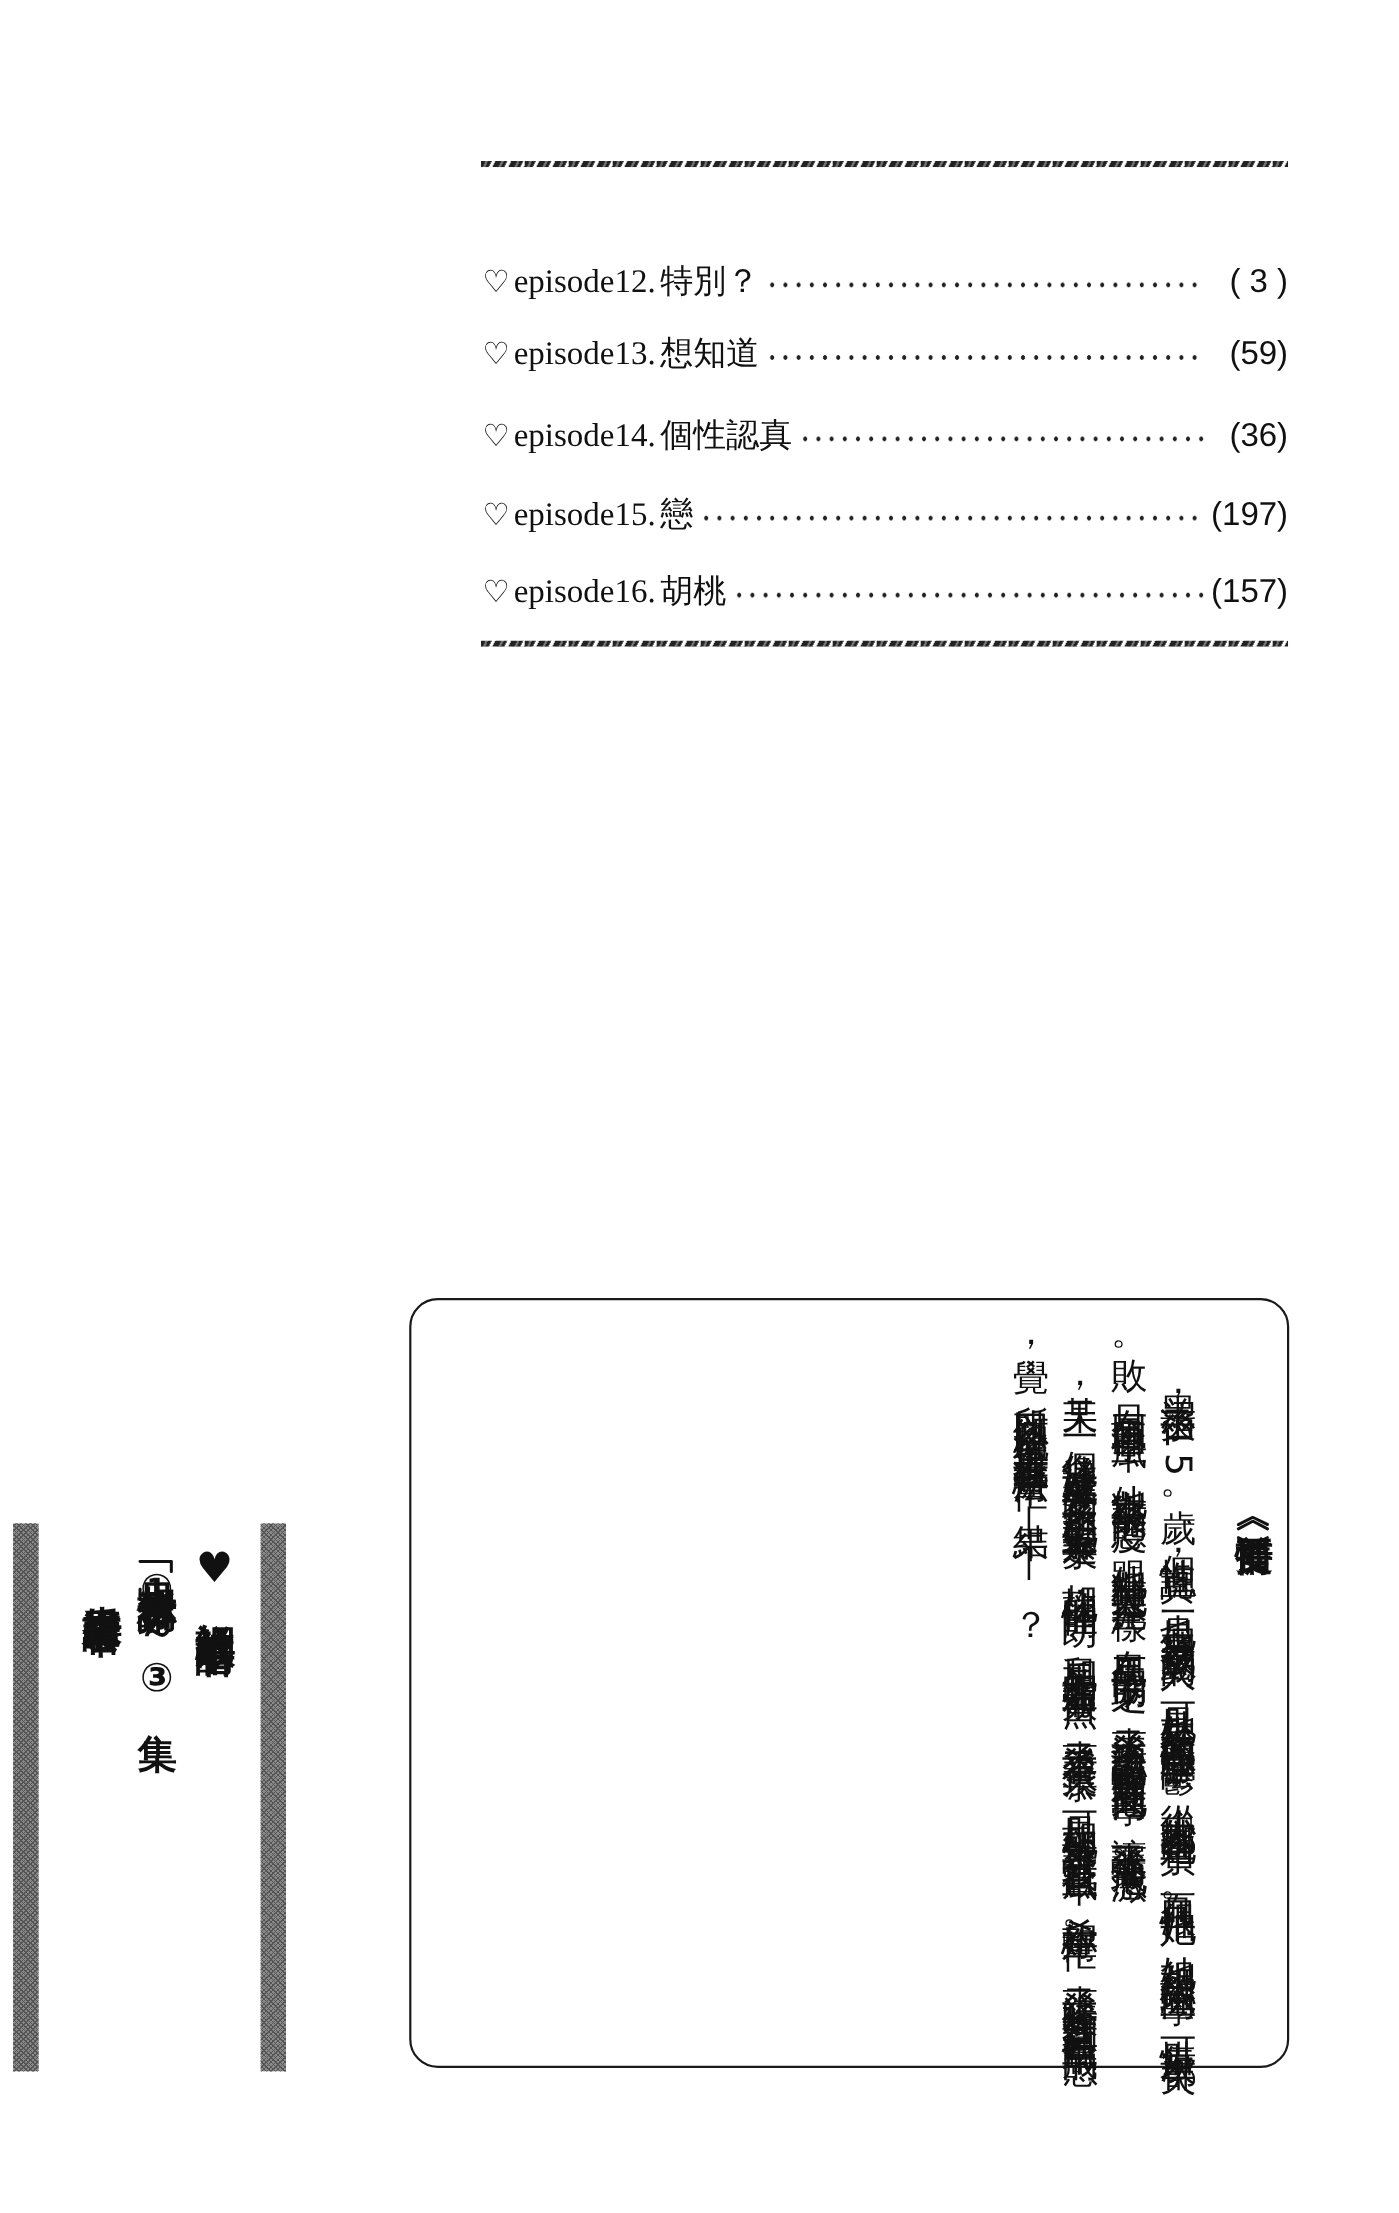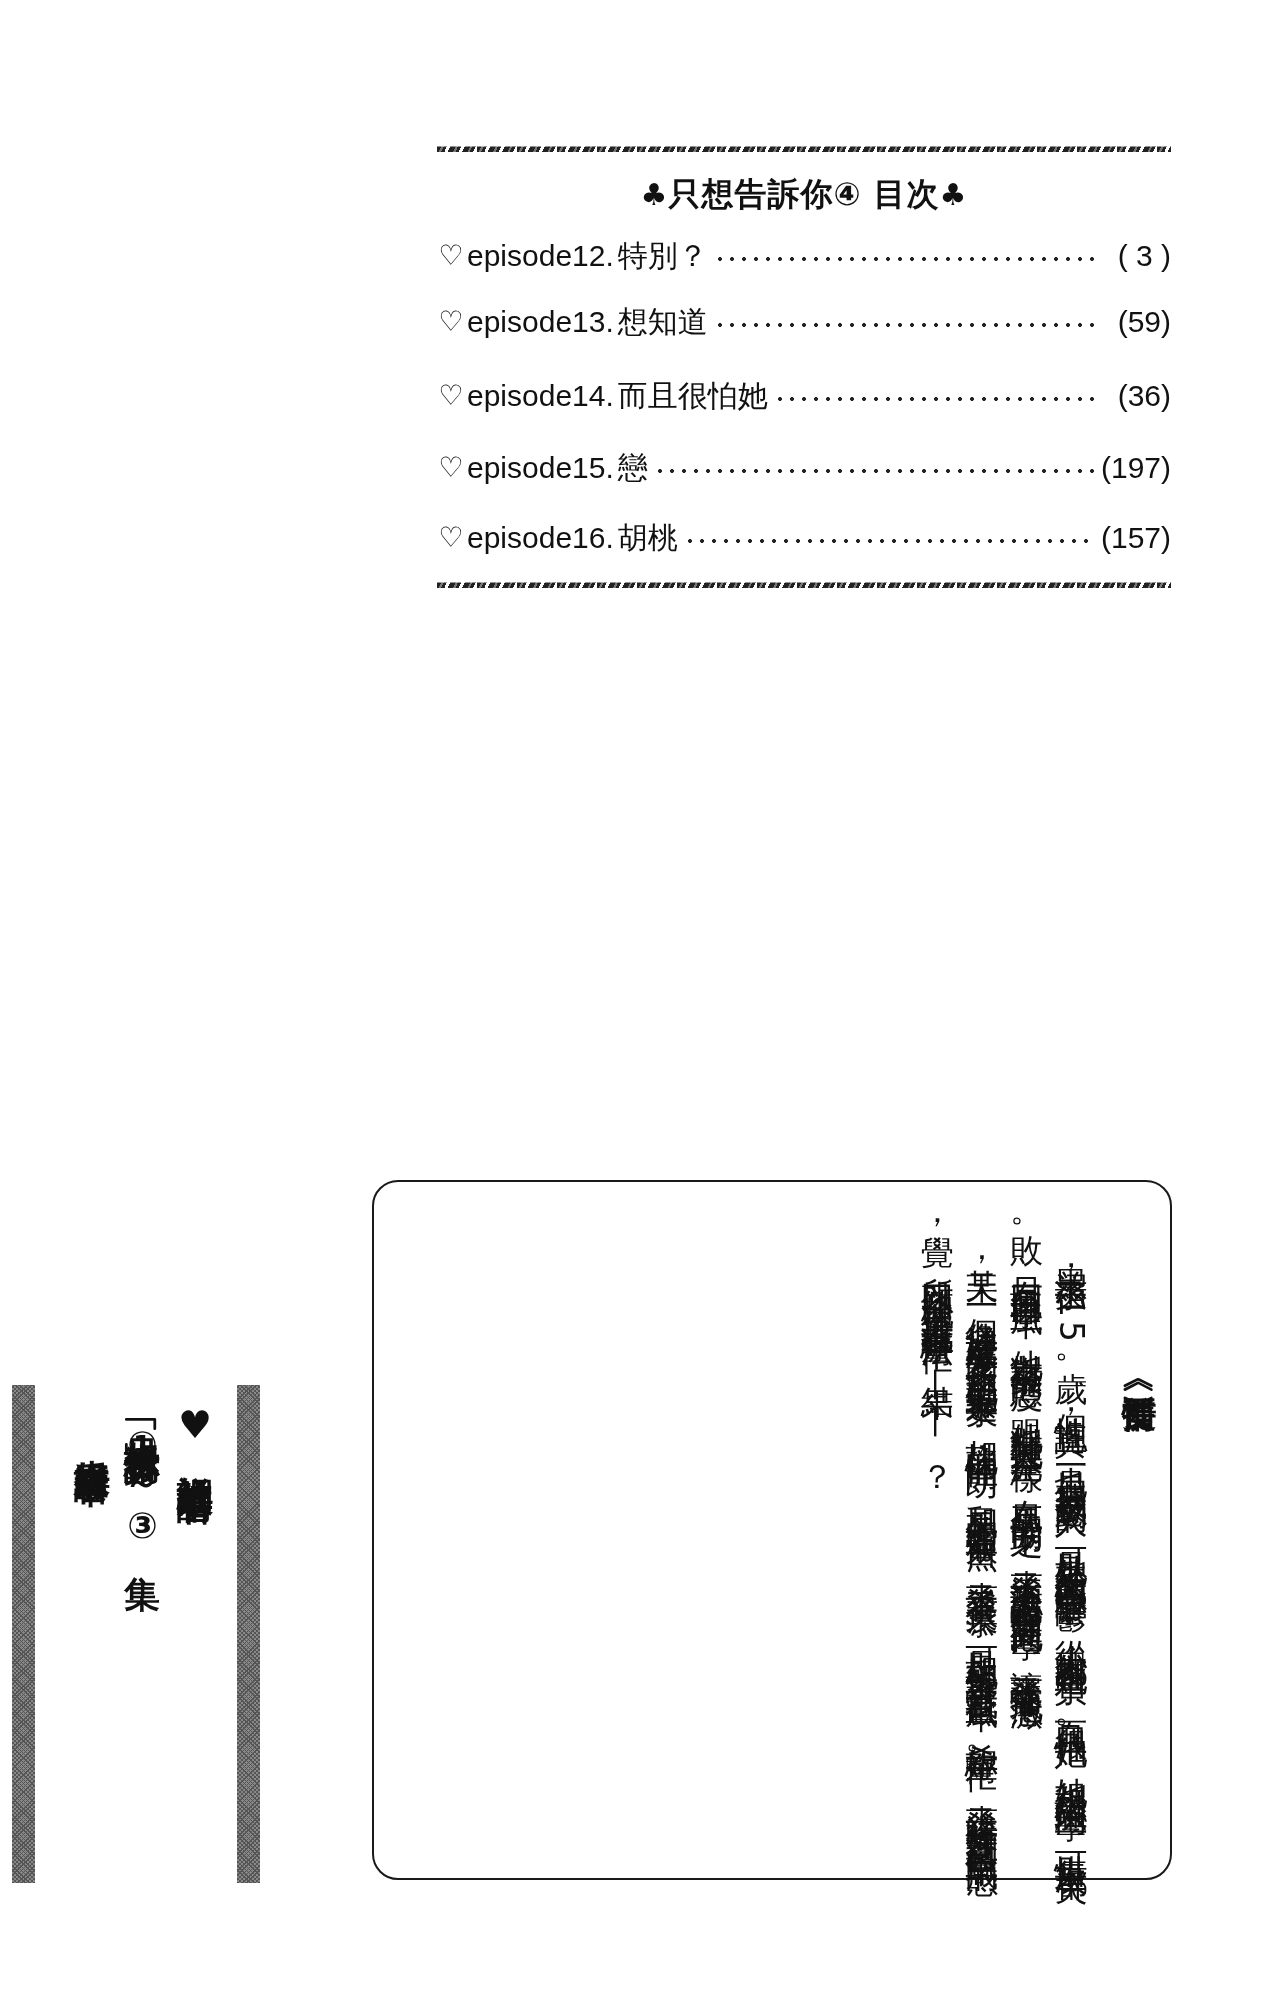--- a/index.html
+++ b/index.html
@@ -65,21 +65,21 @@
       white-space: nowrap;
     }
     .toc-row .heart {
       font-size: 28px;
       margin-right: 2px;
       width: 28px;
       display: inline-block;
       text-align: center;
     }
     .toc-row .ep-label {
-      font-family: Liberation Sans, sans-serif;
+      font-family: Liberation Serif, serif;
       letter-spacing: 0px;
     }
     .toc-row .ep-title {
       margin-left: 4px;
     }
     .toc-row .leader {
       flex: 1;
       height: 6px;
       margin: 0 6px;
       align-self: center;
@@ -161,44 +161,41 @@
       font-size: 38px;
       letter-spacing: 0;
     }
   </style>
 </head>
 <body>
 
 <section class="toc">
   <div class="toc-border top"></div>
 
-  <div class="toc-title">
-    <span class="club">♣</span><span>只想告訴你④ 目次</span><span class="club">♣</span>
-  </div>
 
   <div class="toc-row" style="top:90px;">
     <span class="heart">♡</span>
     <span class="ep-label">episode12.</span>
     <span class="ep-title">特別？</span>
     <span class="leader"></span>
     <span class="page">( 3 )</span>
   </div>
 
   <div class="toc-row" style="top:156px;">
     <span class="heart">♡</span>
     <span class="ep-label">episode13.</span>
     <span class="ep-title">想知道</span>
     <span class="leader"></span>
     <span class="page">(59)</span>
   </div>
 
   <div class="toc-row" style="top:230px;">
     <span class="heart">♡</span>
     <span class="ep-label">episode14.</span>
-    <span class="ep-title">而且很怕她</span>
+    <span class="ep-title">個性認真</span>
     <span class="leader"></span>
     <span class="page">(36)</span>
   </div>
 
   <div class="toc-row" style="top:302px;">
     <span class="heart">♡</span>
     <span class="ep-label">episode15.</span>
     <span class="ep-title">戀</span>
     <span class="leader"></span>
     <span class="page">(197)</span>

